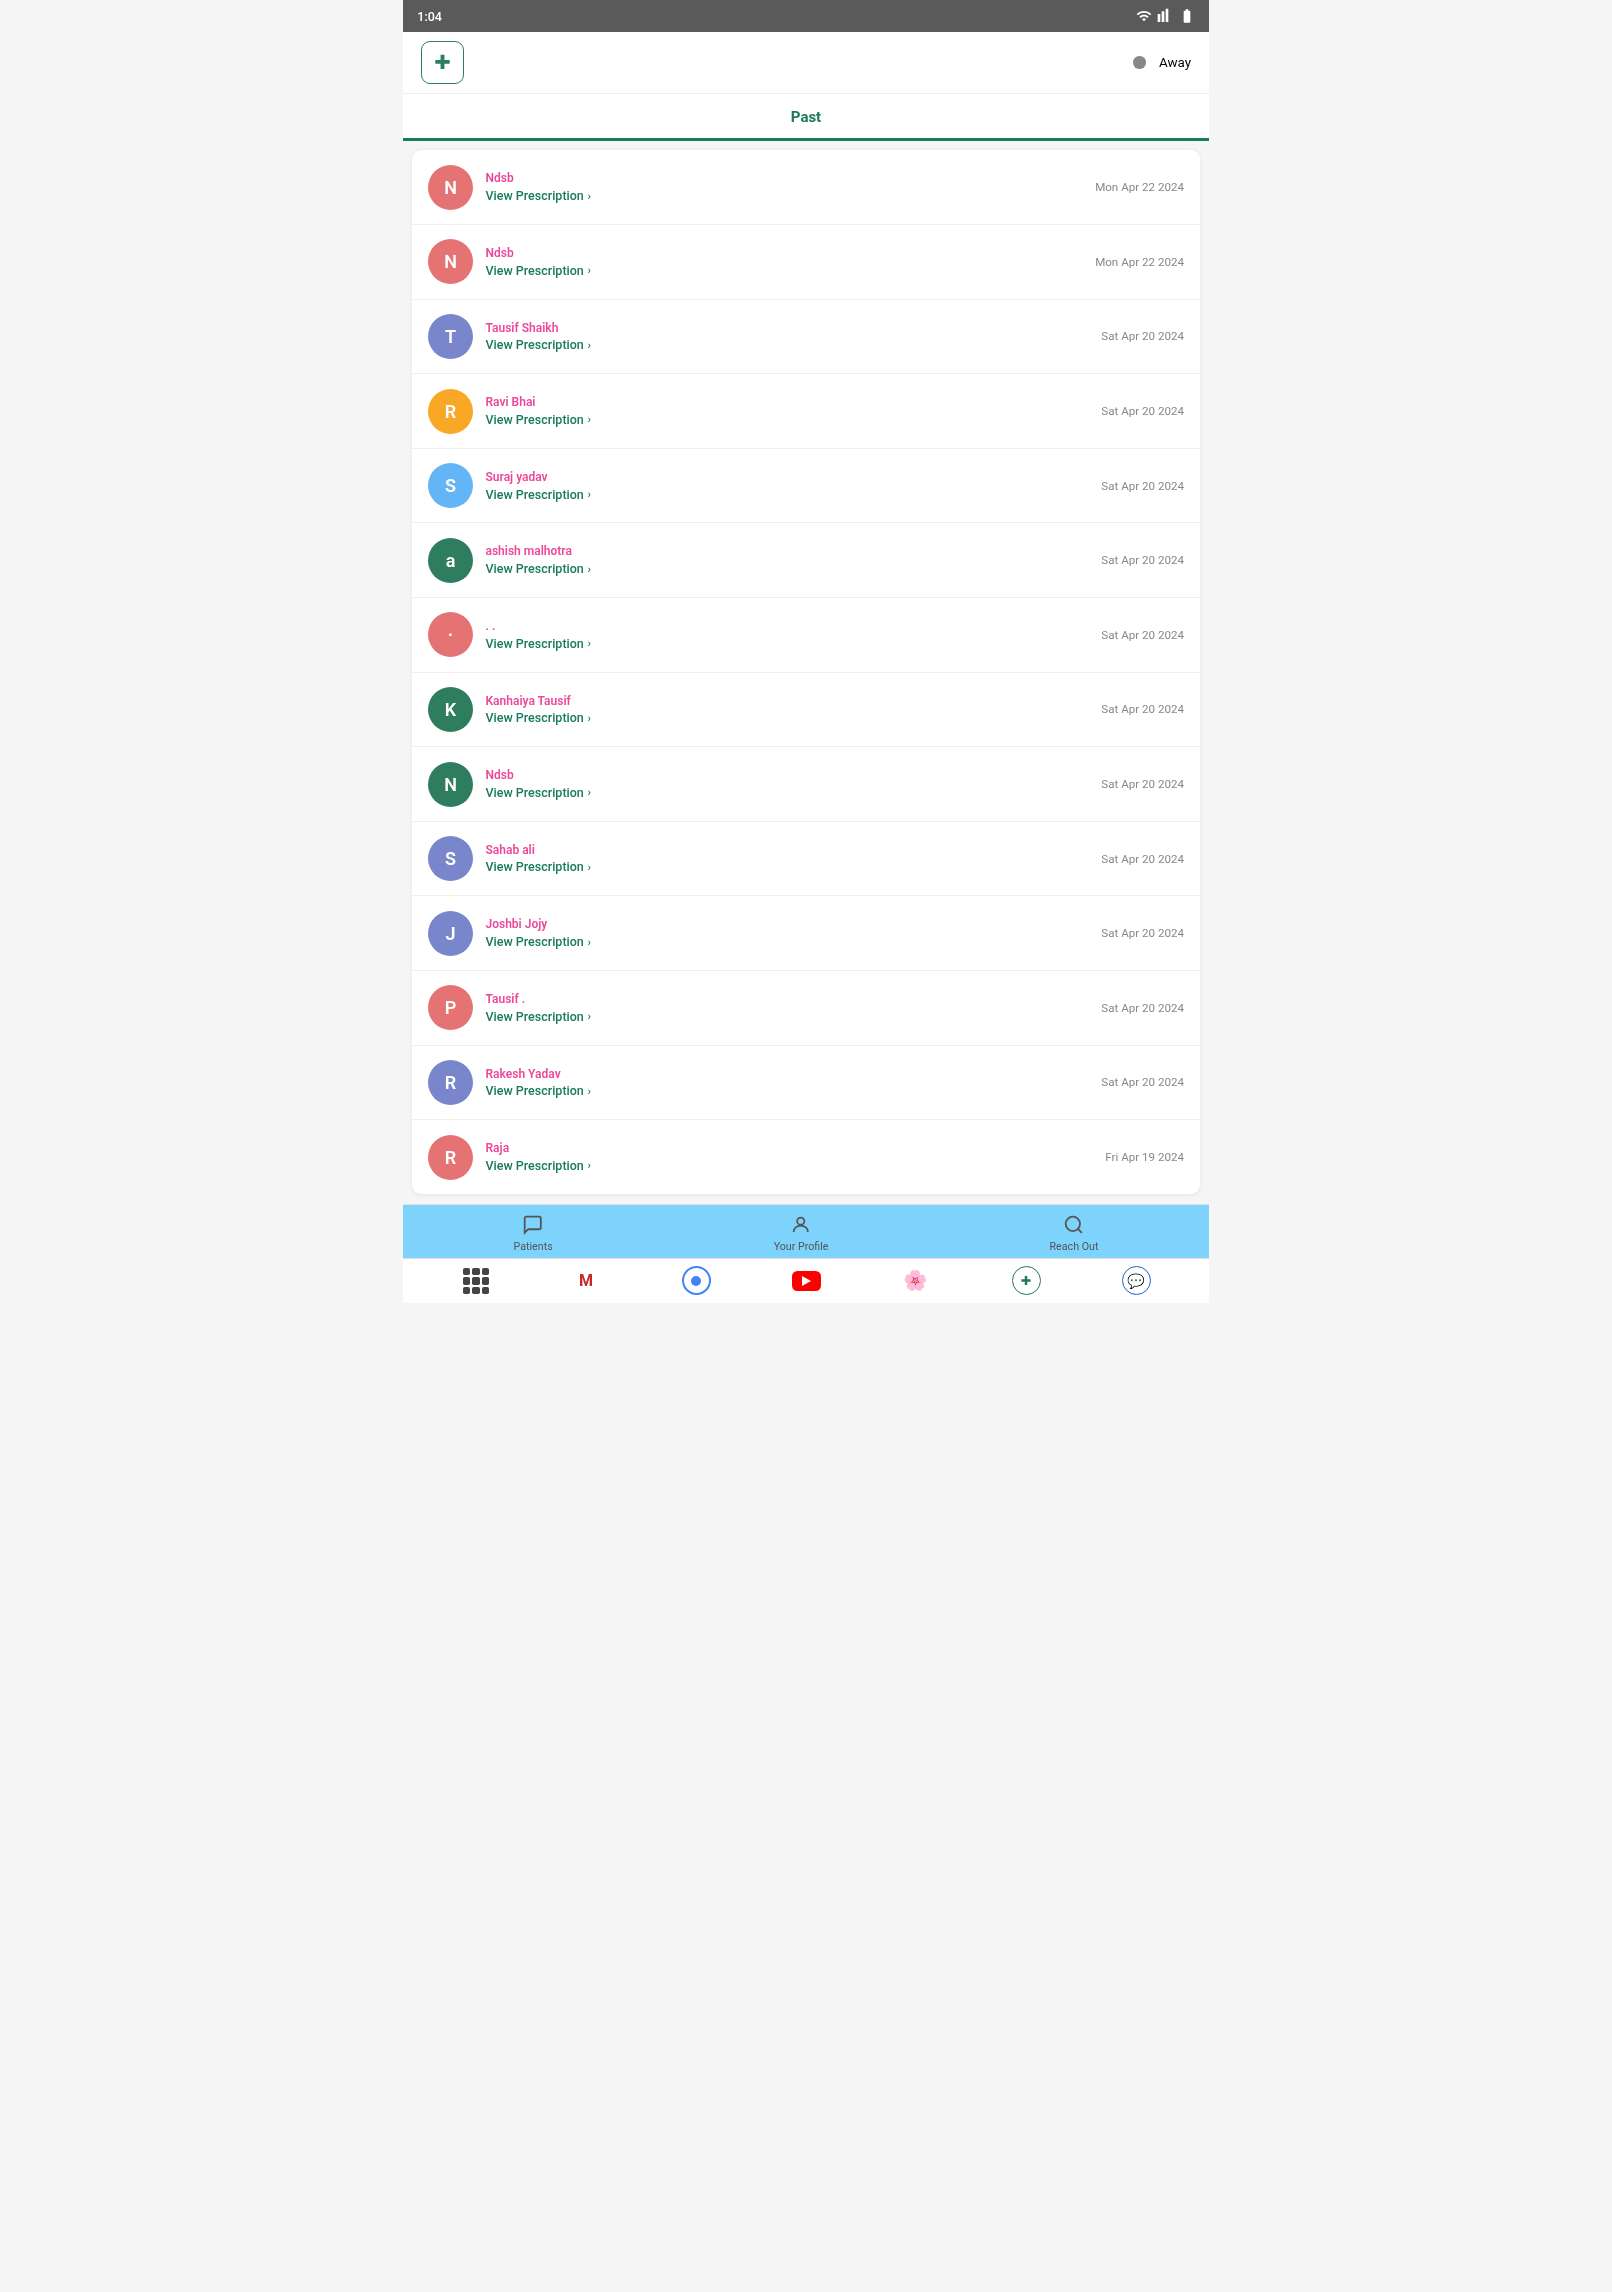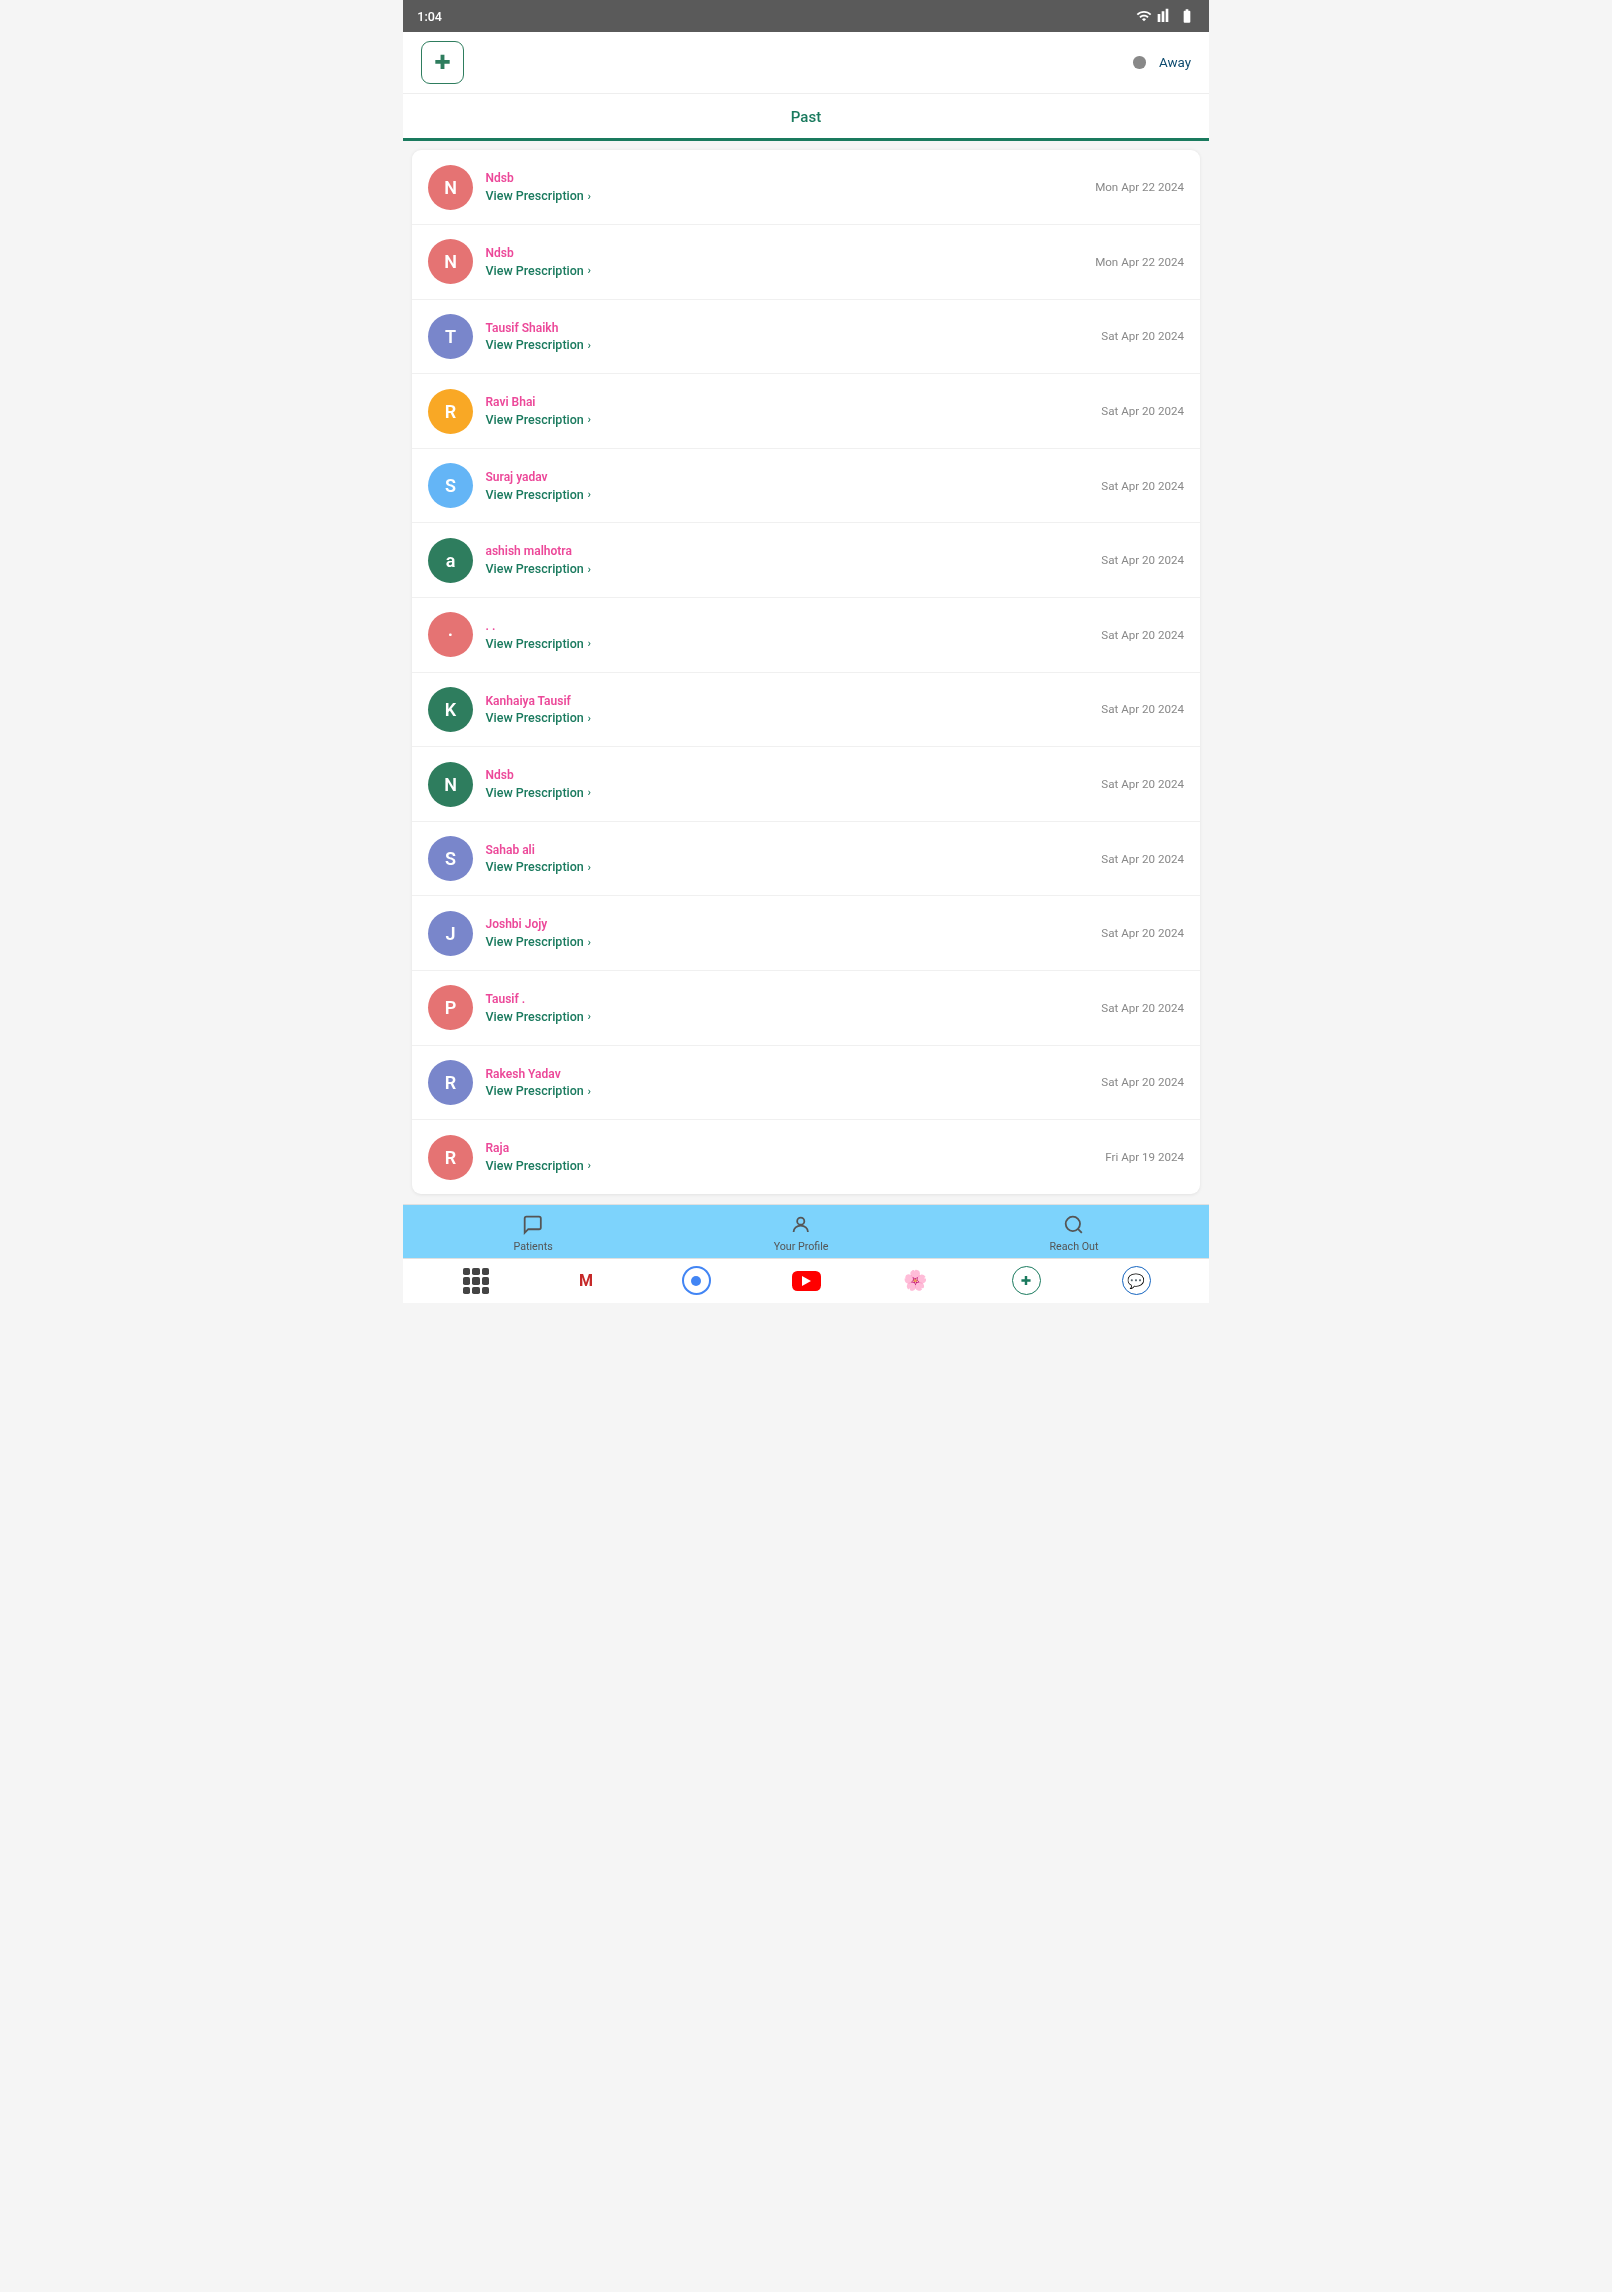--- a/index.html
+++ b/index.html
@@ -58,21 +58,21 @@
       align-items: center;
       justify-content: center;
       color: #2e7d5e;
       font-size: 19.7px;
     }
     .away-badge {
       display: flex;
       align-items: center;
       gap: 13px;
       font-size: 13.4px;
-      color: #0c4a6e;
+      color: #000000;
     }
     .away-dot {
       width: 12.5px;
       height: 12.5px;
       background: #888;
       border-radius: 50%;
     }
 
     
     .tabs {
@@ -85,20 +85,21 @@
       text-align: center;
       padding: 14.3px 0 12.5px;
       font-size: 15px;
       font-weight: 500;
       color: #555;
       cursor: pointer;
       position: relative;
     }
     .tab.active {
       color: #1a7a5e;
+      font-weight: bold;
     }
     .tab.active::after {
       content: '';
       position: absolute;
       bottom: -1.8px;
       left: 0;
       right: 0;
       height: 2.7px;
       background: #1a7a5e;
     }

